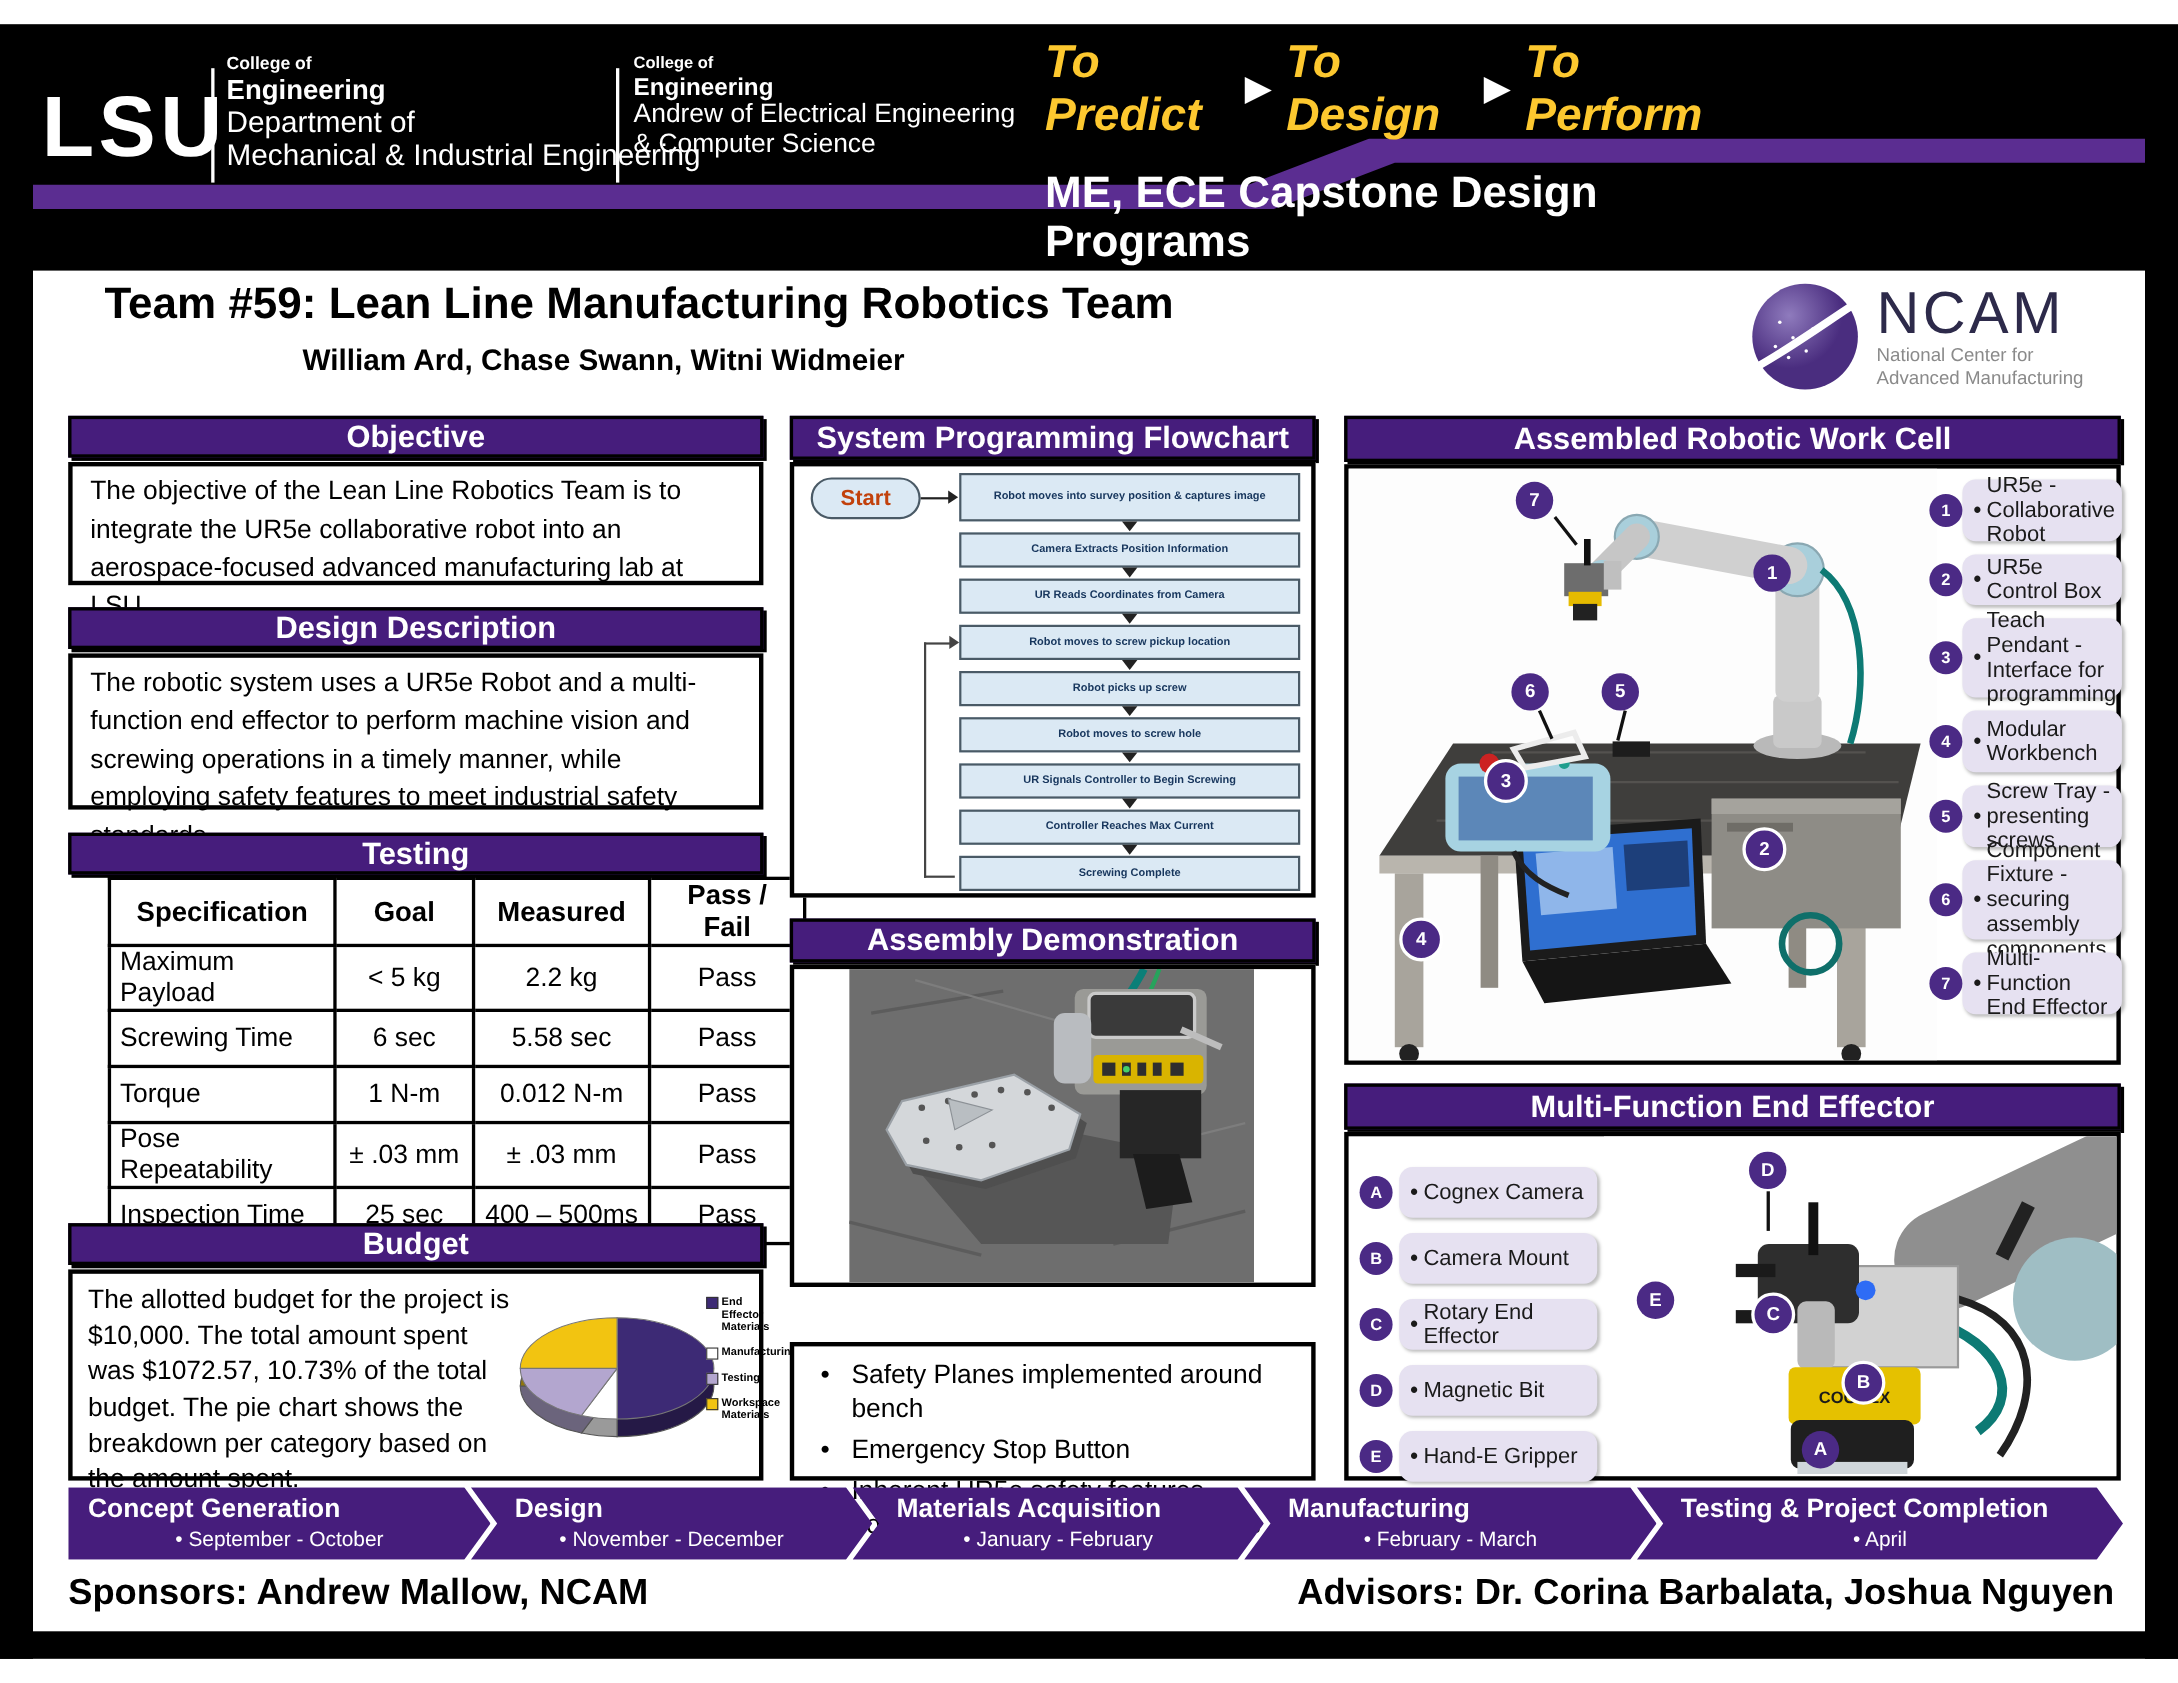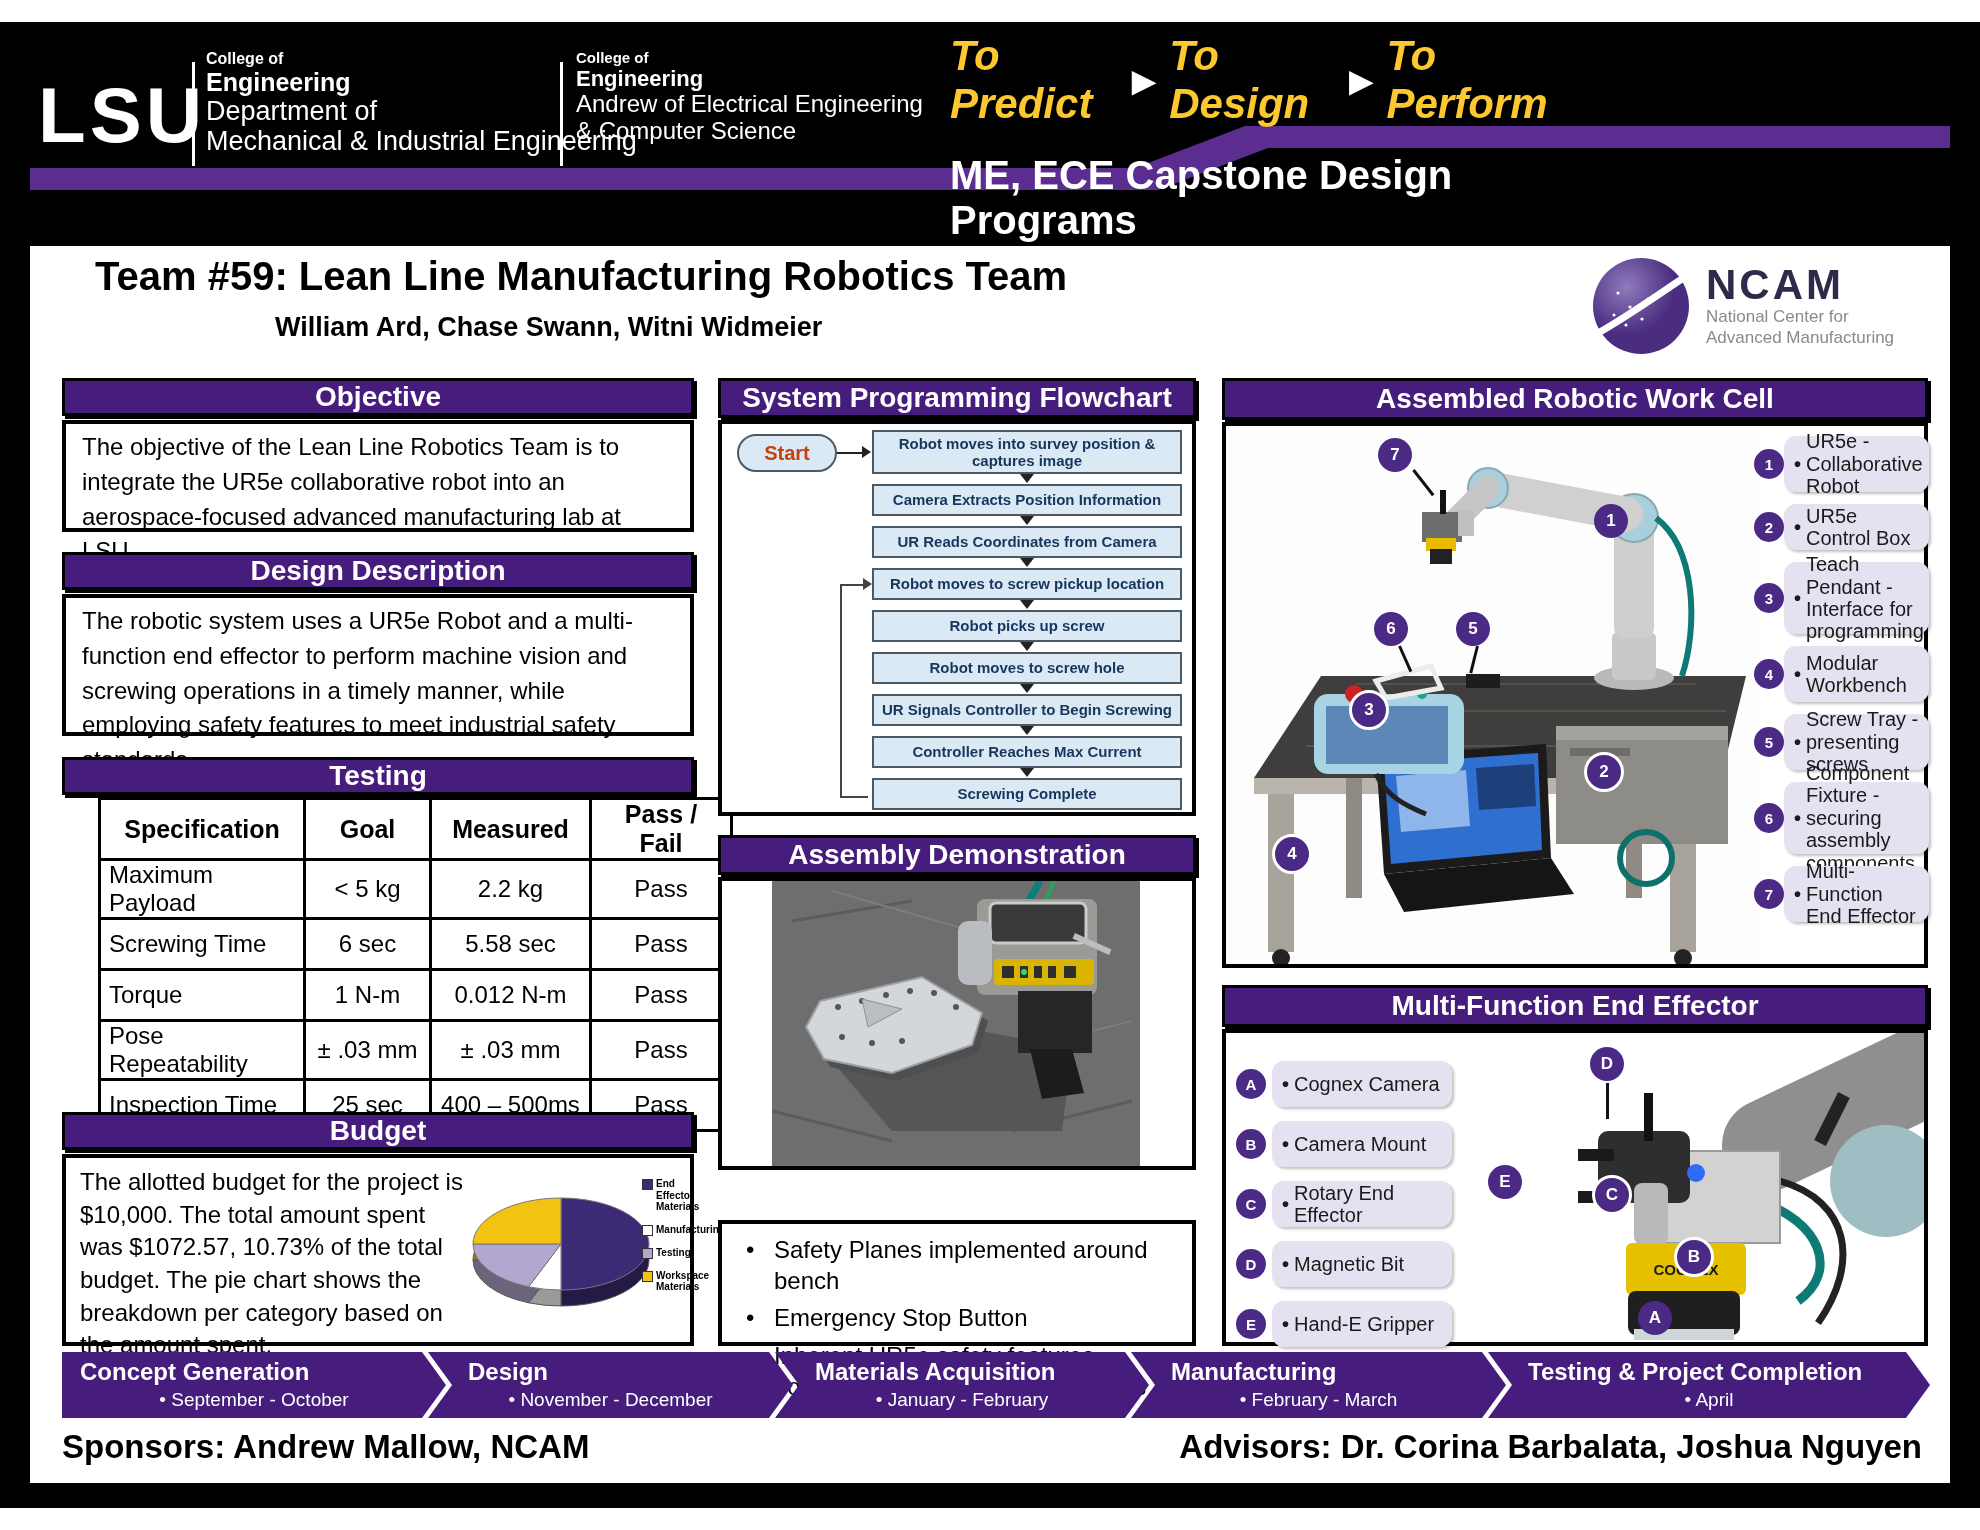--- a/index.html
+++ b/index.html
@@ -24,21 +24,21 @@
   .program{position:absolute;left:950px;top:146px;width:620px;height:60px;display:flex;align-items:center;justify-content:center;
            color:#fff;font-size:40px;font-weight:bold;}
   
   .frame-left,.frame-right{position:absolute;top:240px;width:30px;height:1268px;background:#000;}
   .frame-left{left:0;}.frame-right{left:1950px;}
   .frame-bottom{position:absolute;left:0;top:1483px;width:1980px;height:25px;background:#000;}
   
   .team-title{position:absolute;left:95px;top:254px;font-size:40px;font-weight:bold;}
   .team-members{position:absolute;left:275px;top:312px;font-size:27px;font-weight:bold;}
   .ncam{position:absolute;left:1590px;top:250px;width:345px;height:112px;display:flex;align-items:center;gap:14px;}
-  .ncam-text .nm{font-size:42px;font-weight:bold;color:#2d2a4a;letter-spacing:3px;line-height:1;}
+  .ncam-text .nm{font-size:54px;font-weight:normal;color:#2d2a4a;letter-spacing:3px;line-height:1;}
   .ncam-text .tg{font-size:17px;color:#8a8a8a;line-height:1.25;}
   
   .sec-head{position:absolute;background:#461d7c;border:3px solid #000;box-shadow:3px 3px 0 #000;
             display:flex;align-items:center;justify-content:center;color:#fff;font-size:28px;font-weight:bold;box-sizing:border-box;}
   .sec-body{position:absolute;background:#fff;border:4px solid #000;box-sizing:border-box;}
   .body-text{padding:12px 16px;font-size:24px;line-height:1.45;}
   
   table.testing{border-collapse:collapse;width:632px;table-layout:fixed;}
   table.testing td,table.testing th{border:3px solid #000;font-size:24px;padding:0 8px;height:48px;background:#fff;}
   table.testing th{height:54px;font-size:25px;}
@@ -46,21 +46,21 @@
   
   .budget-text{position:absolute;left:14px;top:8px;width:392px;font-size:24px;line-height:1.36;}
   .pie-wrap{position:absolute;left:400px;top:30px;width:170px;height:140px;}
   .pie-legend{position:absolute;left:576px;top:20px;width:54px;font-size:10px;font-weight:bold;line-height:1.15;}
   .pie-legend .entry{display:flex;gap:3px;margin-bottom:11px;align-items:flex-start;}
   .pie-swatch{width:9px;height:9px;border:1px solid #333;flex:none;margin-top:1px;}
   
   .flow{position:absolute;left:0;top:0;width:470px;height:390px;}
   .flow-box{position:absolute;left:150px;width:310px;background:#dbe9f4;border:2px solid #4a5a66;
             display:flex;align-items:center;justify-content:center;text-align:center;
-            font-size:15px;font-weight:bold;color:#17365d;box-sizing:border-box;padding:0 6px;line-height:1.15;}
+            font-size:10px;font-weight:bold;color:#17365d;box-sizing:border-box;padding:0 6px;line-height:1.15;}
   .flow-start{position:absolute;left:15px;top:10px;width:100px;height:38px;border-radius:20px;background:#dbe9f4;
               border:2px solid #4a5a66;display:flex;align-items:center;justify-content:center;
               font-size:20px;font-weight:bold;color:#c2410c;box-sizing:border-box;}
   .flow-varrow{position:absolute;width:0;height:0;border-left:7px solid transparent;border-right:7px solid transparent;border-top:9px solid #222;}
   .flow-hline{position:absolute;left:115px;top:28px;width:30px;border-top:2px solid #222;}
   .flow-harrow{position:absolute;left:140px;top:22px;width:0;height:0;border-top:6px solid transparent;border-bottom:6px solid transparent;border-left:9px solid #222;}
   .flow-loop{position:absolute;left:118px;top:160px;width:26px;height:210px;border-left:2px solid #444;border-top:2px solid #444;border-bottom:2px solid #444;}
   .flow-looparrow{position:absolute;left:141px;top:154px;width:0;height:0;border-top:6px solid transparent;border-bottom:6px solid transparent;border-left:9px solid #444;}
   
   ul.bullets{margin:10px 0 0 10px;padding:0 14px;list-style:none;}

